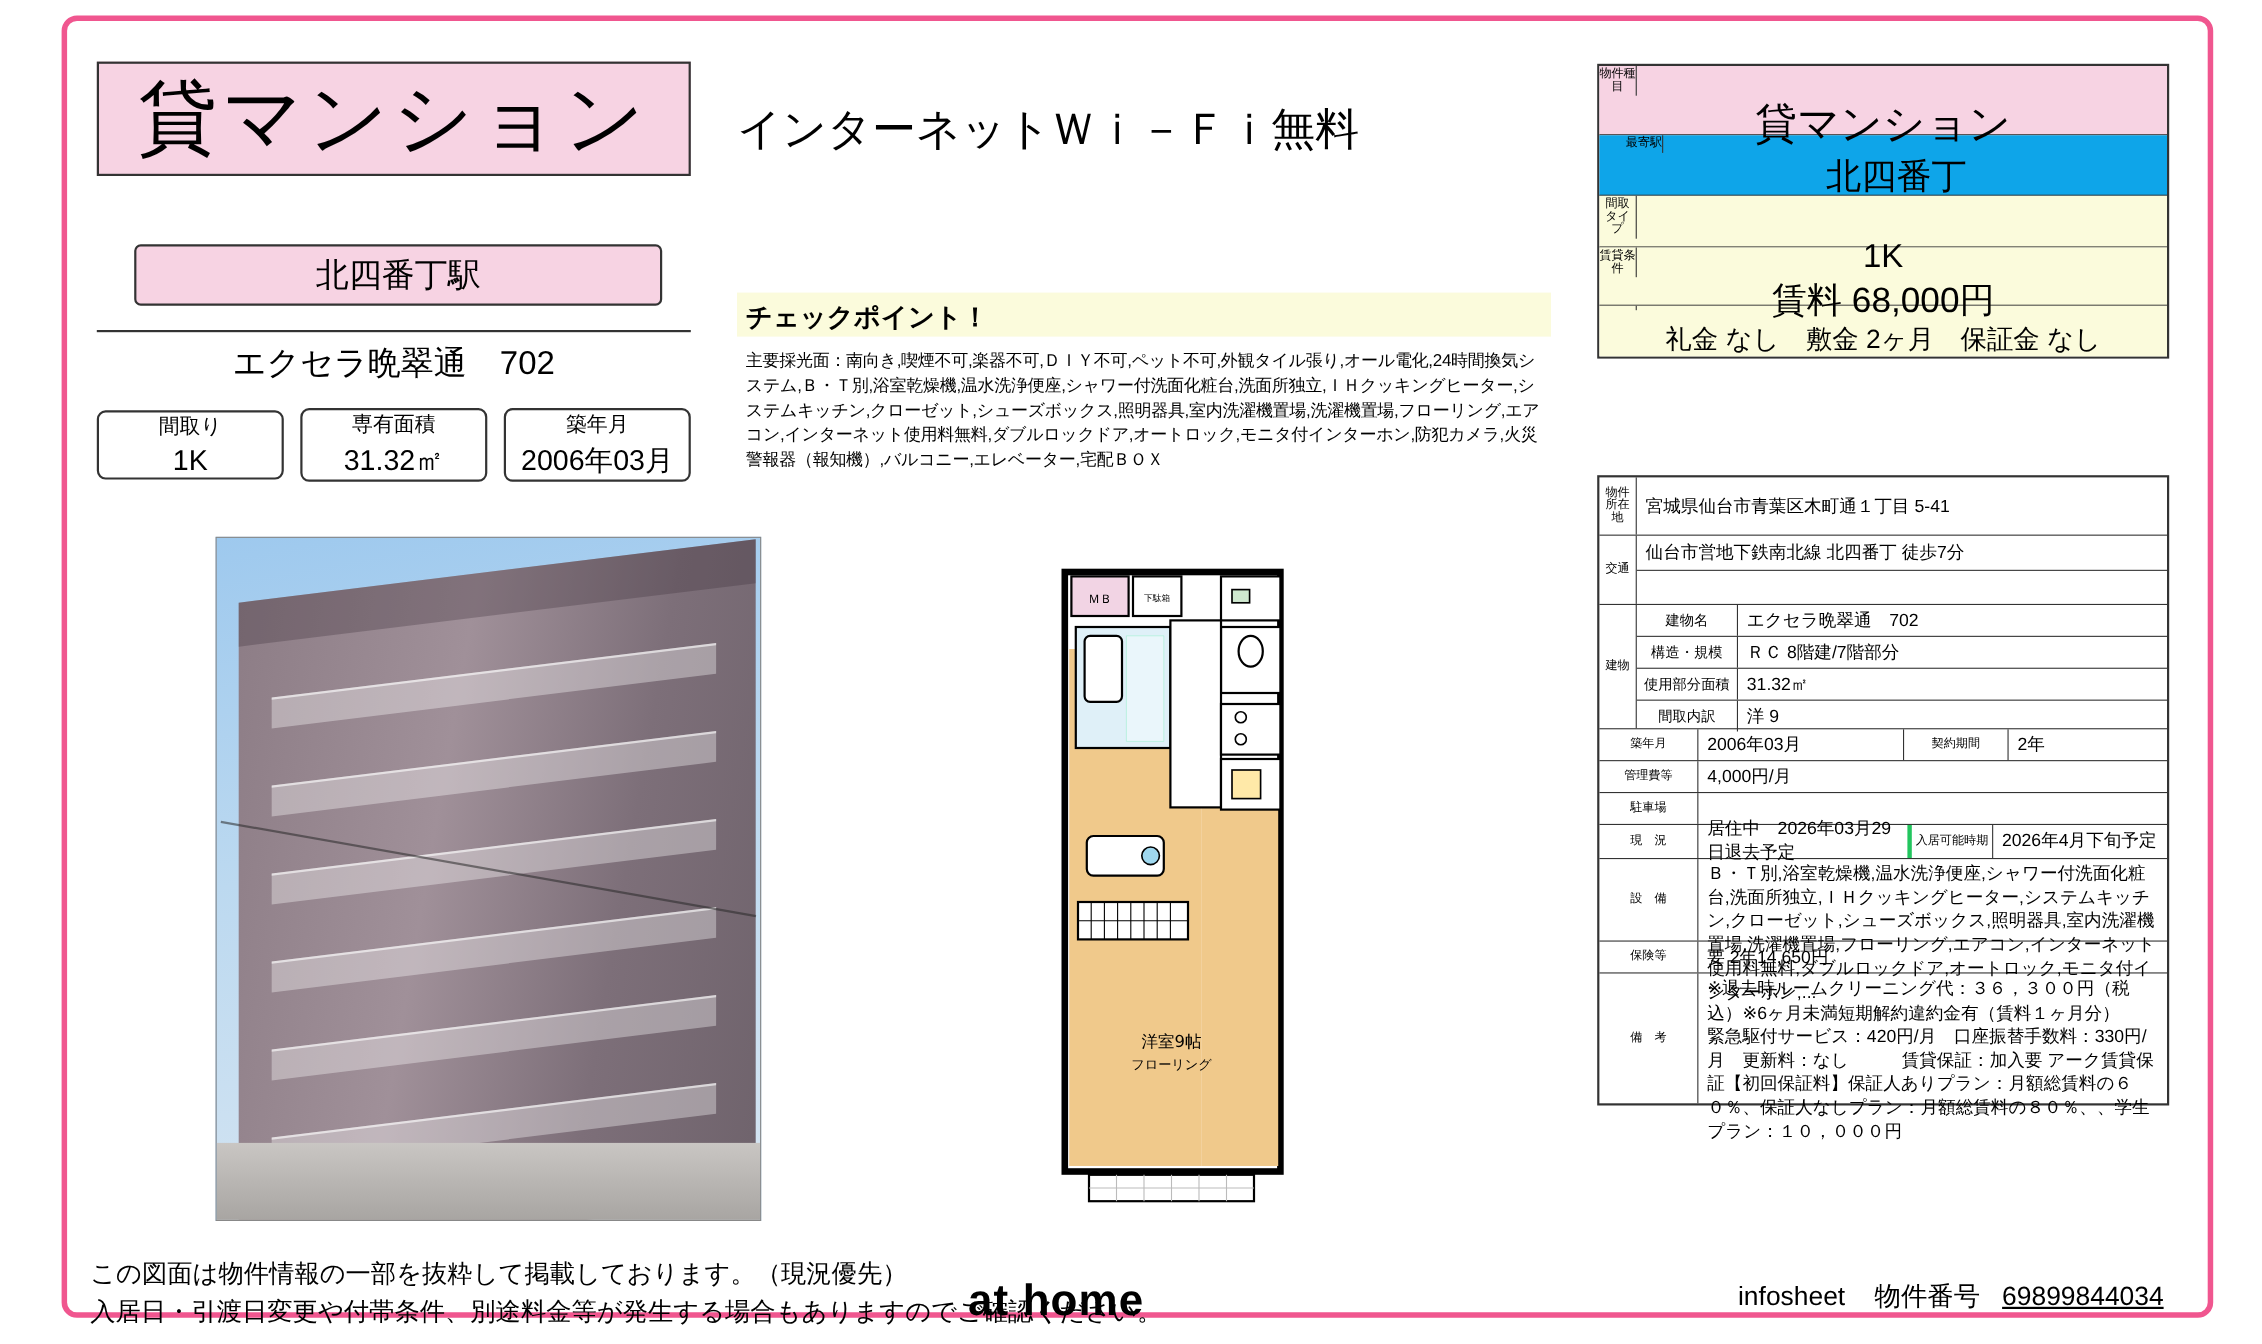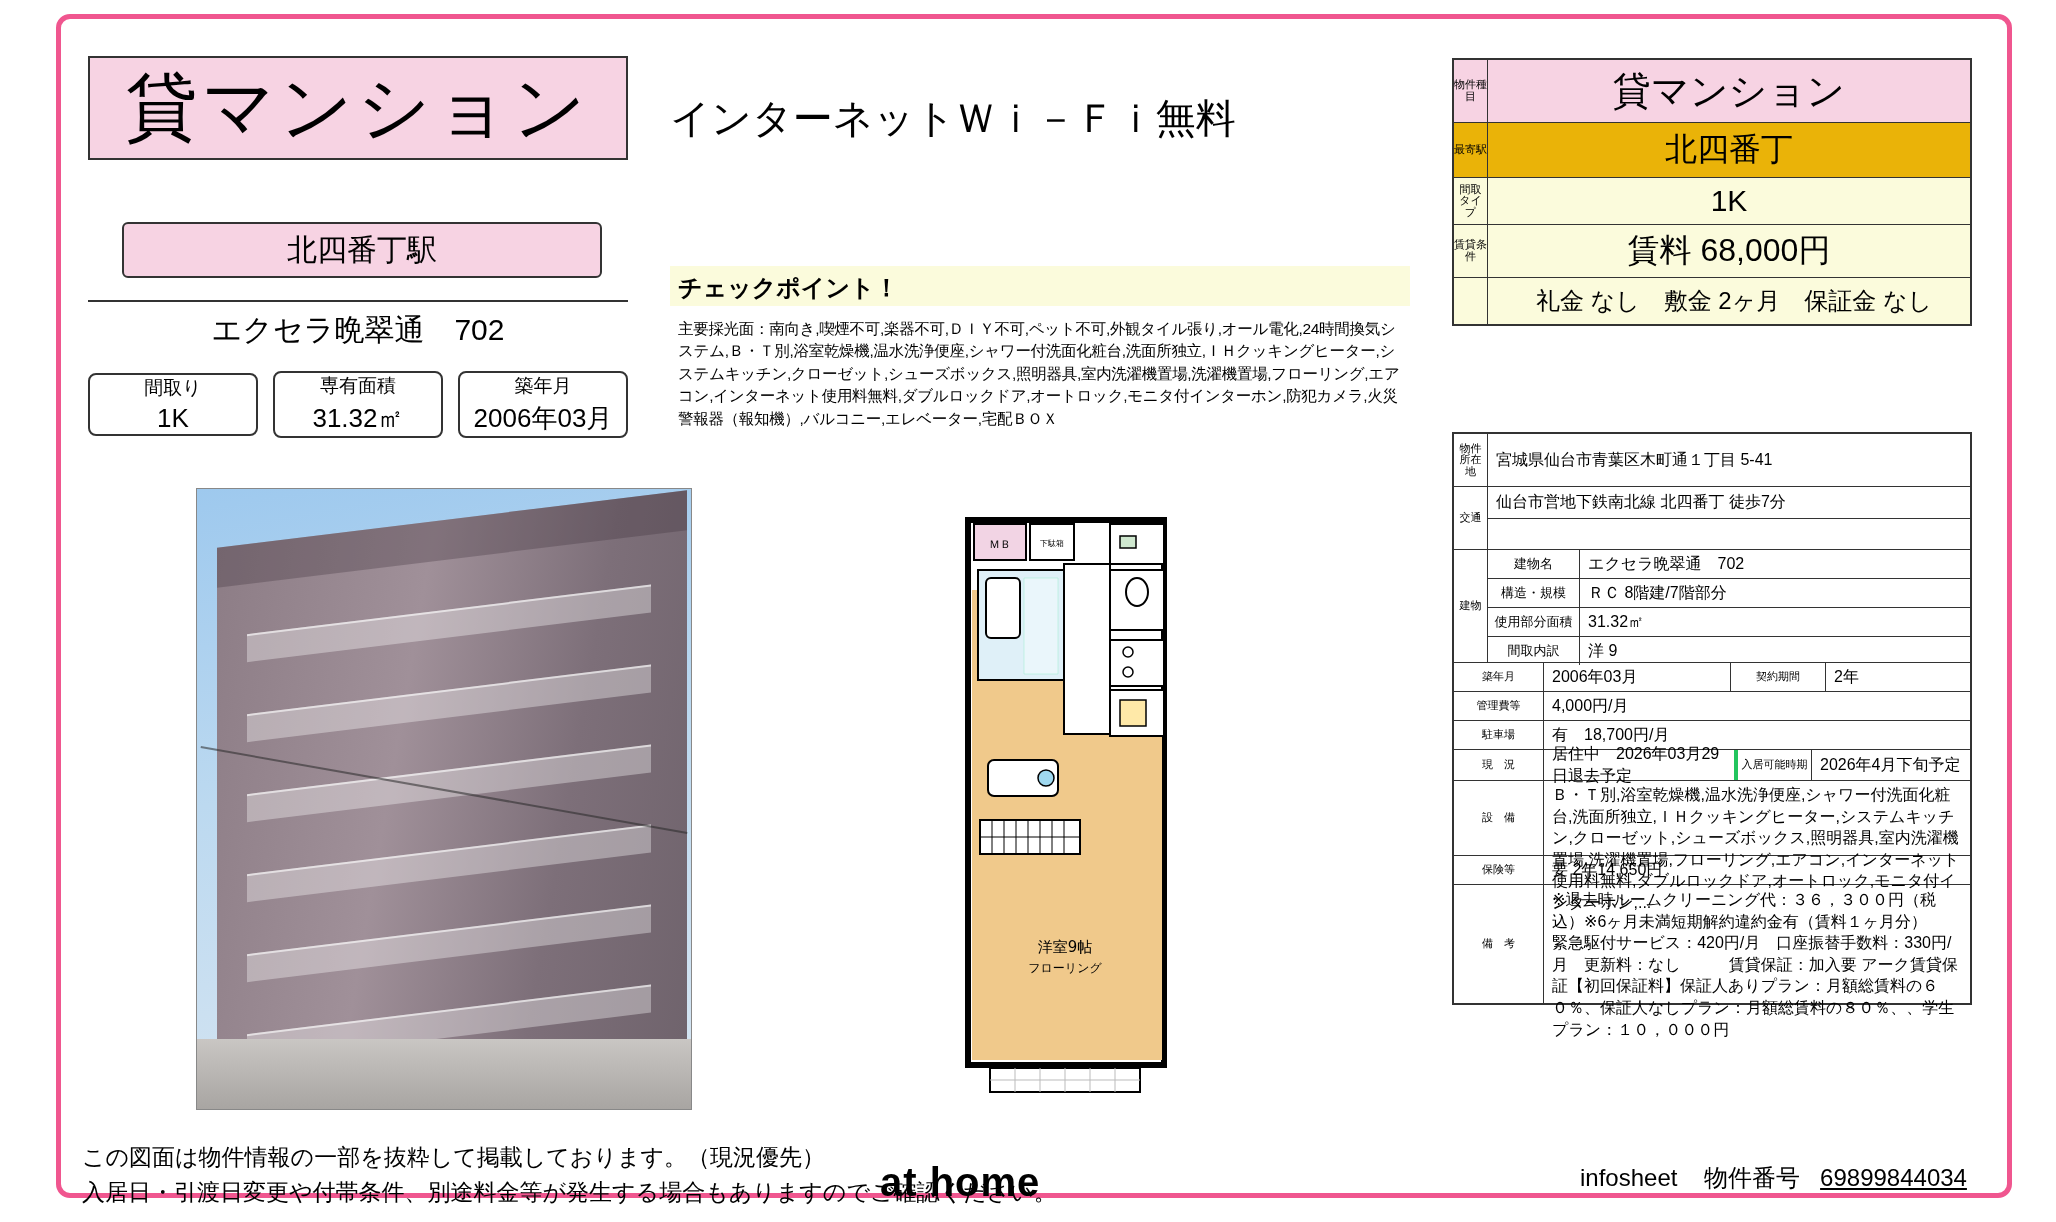--- a/index.html
+++ b/index.html
@@ -28,27 +28,27 @@
   .sky{position:absolute;left:0;top:0;width:100%;height:100%;background:linear-gradient(170deg,#9ec9ee 0%,#bcd9f0 45%,#d8e6f2 100%);}
   .bldg{position:absolute;left:20px;top:30px;width:470px;height:600px;background:linear-gradient(100deg,#8d7d86 0%,#a09099 38%,#7d6f79 70%,#6f636c 100%);transform:skewY(-7deg);}
   .bldg .rail{position:absolute;left:30px;width:86%;height:26px;background:rgba(255,255,255,.35);border-top:2px solid rgba(255,255,255,.6);}
   .bldg .dark{position:absolute;left:0;width:100%;height:40px;background:rgba(60,45,55,.30);}
   .ground{position:absolute;left:0;bottom:0;width:100%;height:70px;background:linear-gradient(180deg,#c9c6c3,#a8a5a2);}
   .wire{position:absolute;left:0;top:300px;width:100%;height:2px;background:rgba(40,40,40,.55);transform:rotate(10deg);}
   
   .plan{position:absolute;left:960px;top:500px;width:230px;height:600px;}
   
   .rt{position:absolute;left:1452px;top:58px;width:520px;border:2px solid #333;box-sizing:border-box;font-size:17px;}
-  .rt .row{display:flex;border-bottom:1px solid #333;}
+  .rt .row{display:flex;border-bottom:1px solid #333;flex-direction:column;}
   .rt .row:last-child{border-bottom:none;}
   .rt .vhead{width:34px;flex:none;border-right:1px solid #333;display:flex;align-items:center;justify-content:center;text-align:center;font-size:11px;line-height:1.05;box-sizing:border-box;padding:2px 0;}
   .rt .cellbig{flex:1;text-align:center;display:flex;align-items:center;justify-content:center;}
   .r-title{background:#f7d3e3;height:62px;}
   .r-title span{font-size:38px;}
-  .r-station{background:#eab308;height:54px;}
+  .r-station{background:#0ea5e9;height:54px;padding-left:24px;}
   .r-station span{font-size:32px;}
   .r-type{background:#fbfbdc;height:46px;}
   .r-type span{font-size:30px;}
   .r-rent{background:#fbfbdc;height:52px;}
   .r-rent span{font-size:32px;}
   .r-terms{background:#fbfbdc;height:46px;gap:10px;}
   .r-terms span{font-size:24px;}
   
   .rt2{position:absolute;left:1452px;top:432px;width:520px;border:2px solid #333;box-sizing:border-box;font-size:15px;}
   .rt2 .r{display:flex;border-bottom:1px solid #333;}
@@ -259,21 +259,20 @@
       <div class="c" style="flex:none;width:186px">2006年03月</div>
       <div class="h" style="width:96px;border-left:1px solid #333">契約期間</div>
       <div class="c">2年</div>
     </div>
     <div class="r" style="height:28px">
       <div class="h" style="width:90px">管理費等</div>
       <div class="c">4,000円/月</div>
     </div>
     <div class="r" style="height:28px">
       <div class="h" style="width:90px">駐車場</div>
-      <div class="c">有　18,700円/月</div>
     </div>
     <div class="r" style="height:30px">
       <div class="h" style="width:90px">現　況</div>
       <div class="c small" style="flex:none;width:190px">居住中　2026年03月29日退去予定</div>
       <div class="h" style="width:78px;border-left:4px solid #22c55e">入居可能時期</div>
       <div class="c small">2026年4月下旬予定</div>
     </div>
     <div class="r" style="height:74px">
       <div class="h" style="width:90px">設　備</div>
       <div class="c small" style="align-items:flex-start;padding-top:3px">Ｂ・Ｔ別,浴室乾燥機,温水洗浄便座,シャワー付洗面化粧台,洗面所独立,ＩＨクッキングヒーター,システムキッチン,クローゼット,シューズボックス,照明器具,室内洗濯機置場,洗濯機置場,フローリング,エアコン,インターネット使用料無料,ダブルロックドア,オートロック,モニタ付インターホン,...</div>

